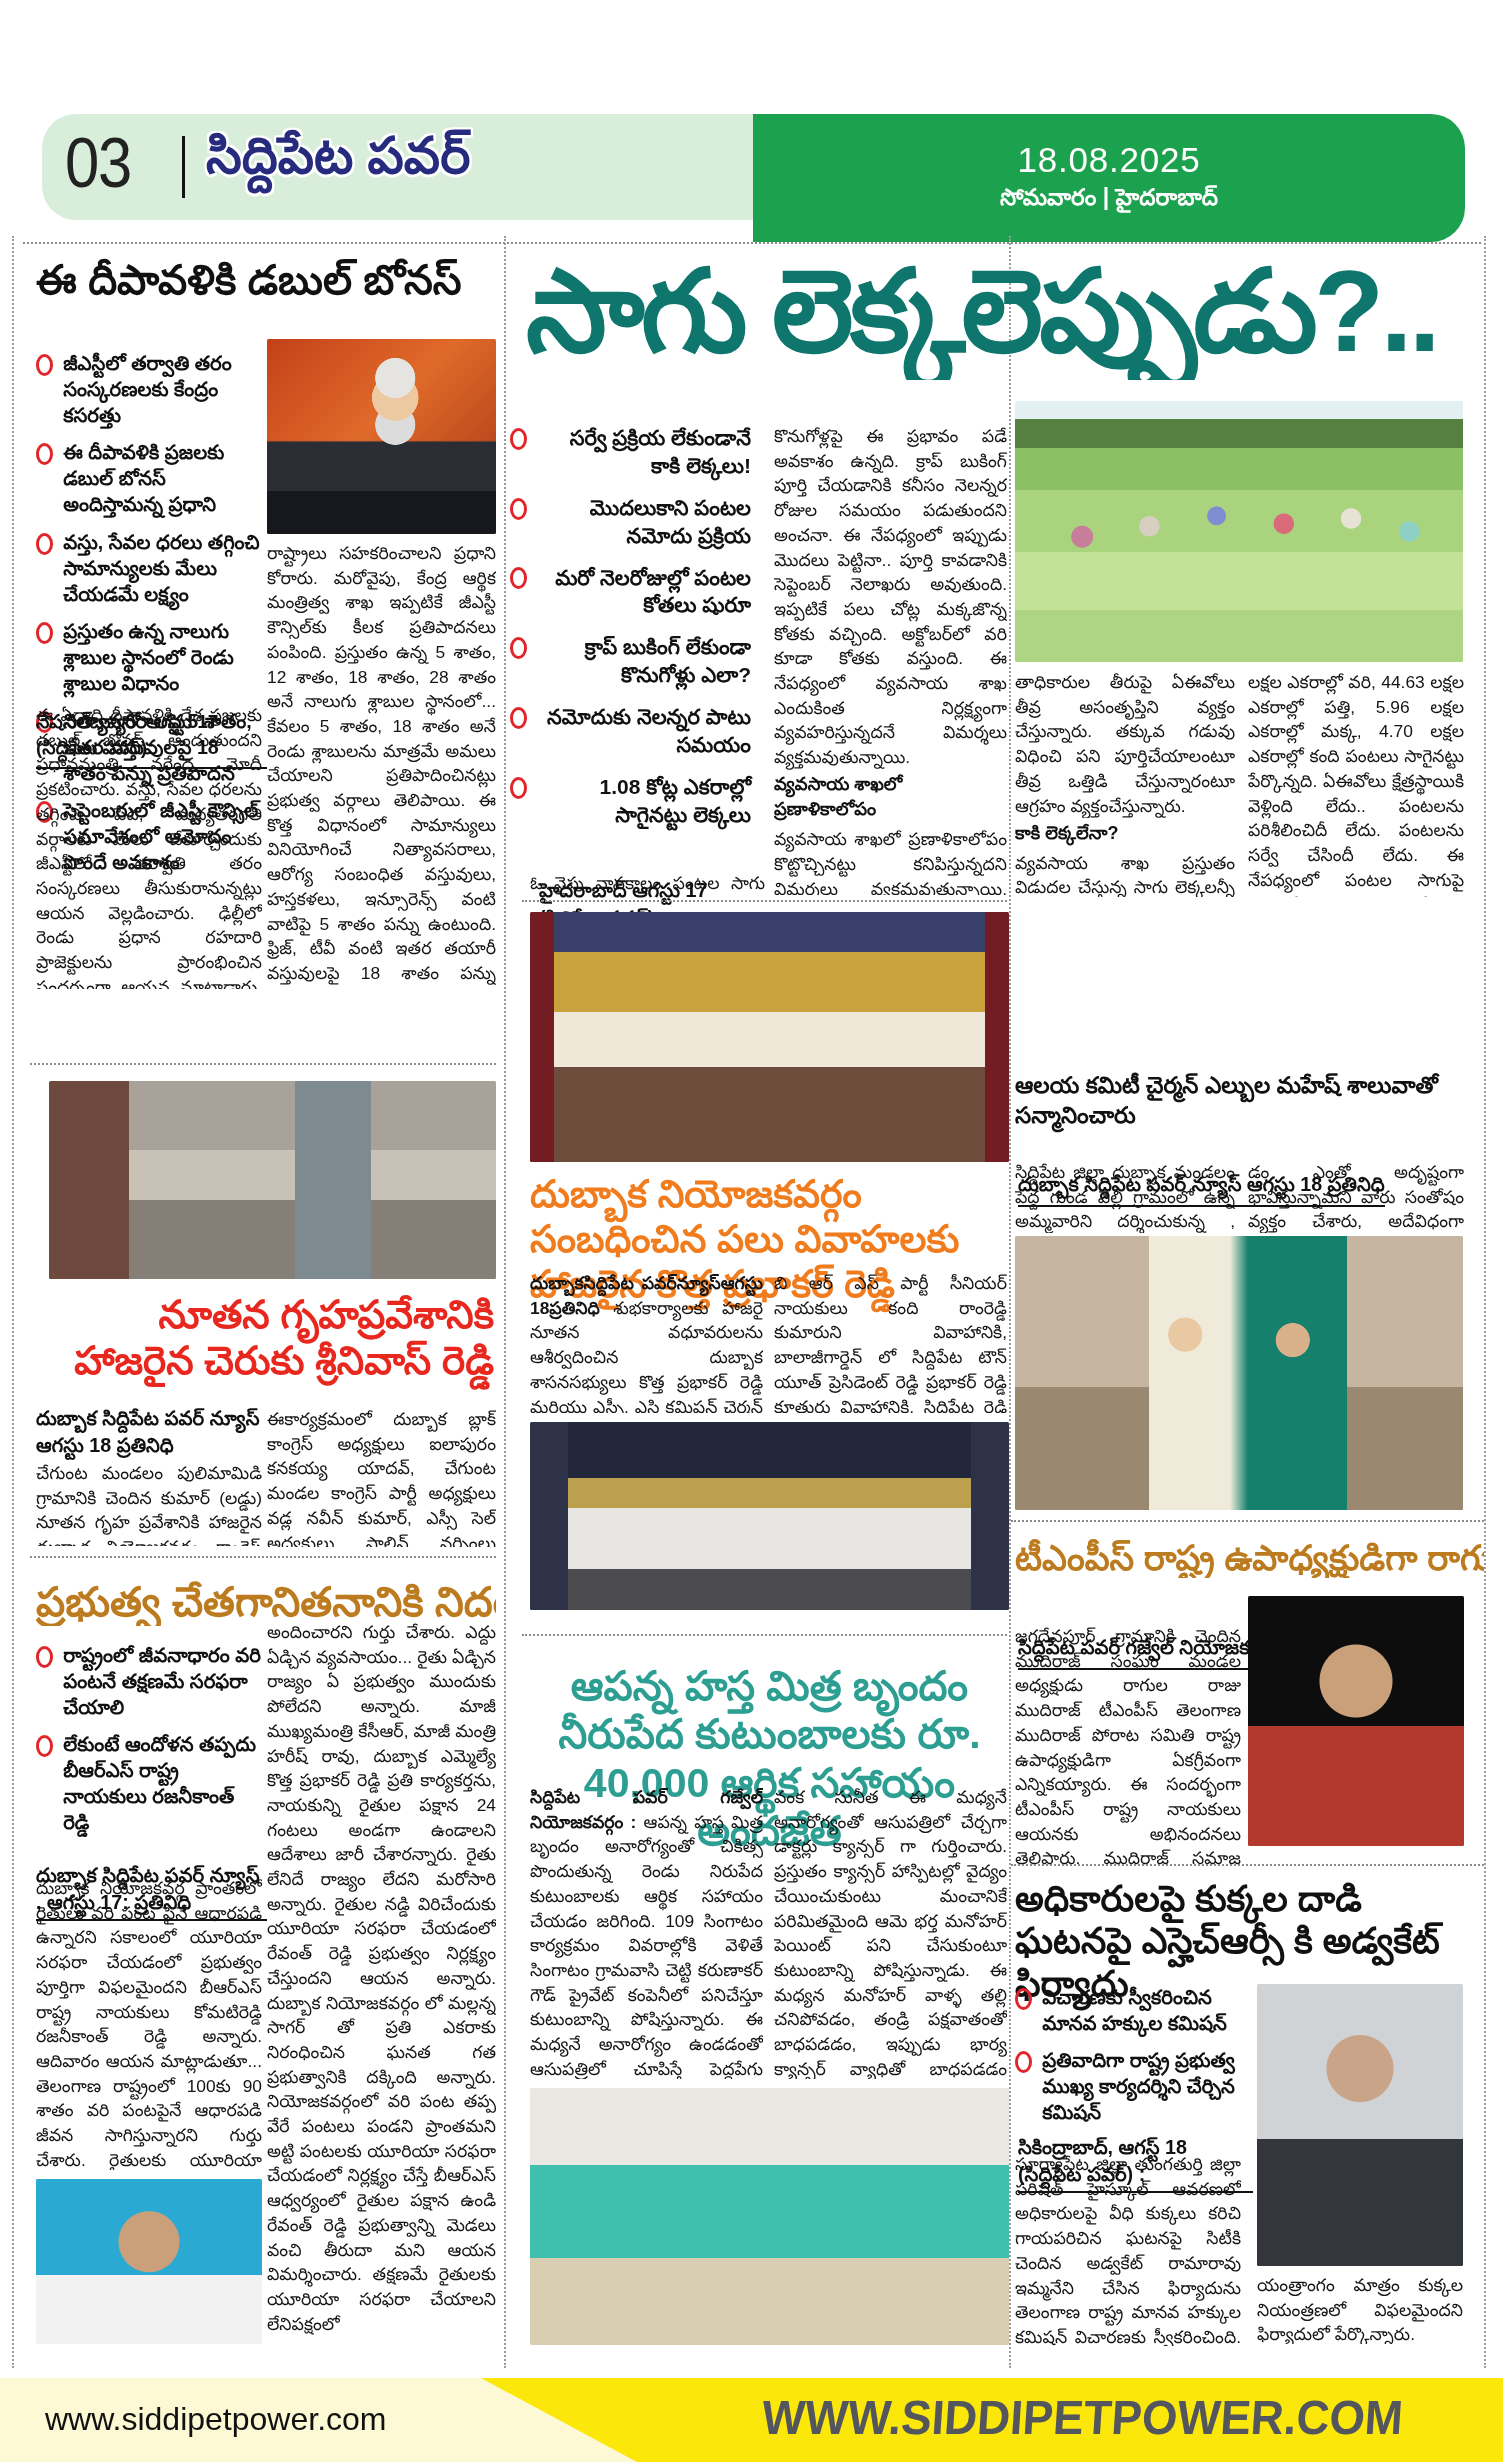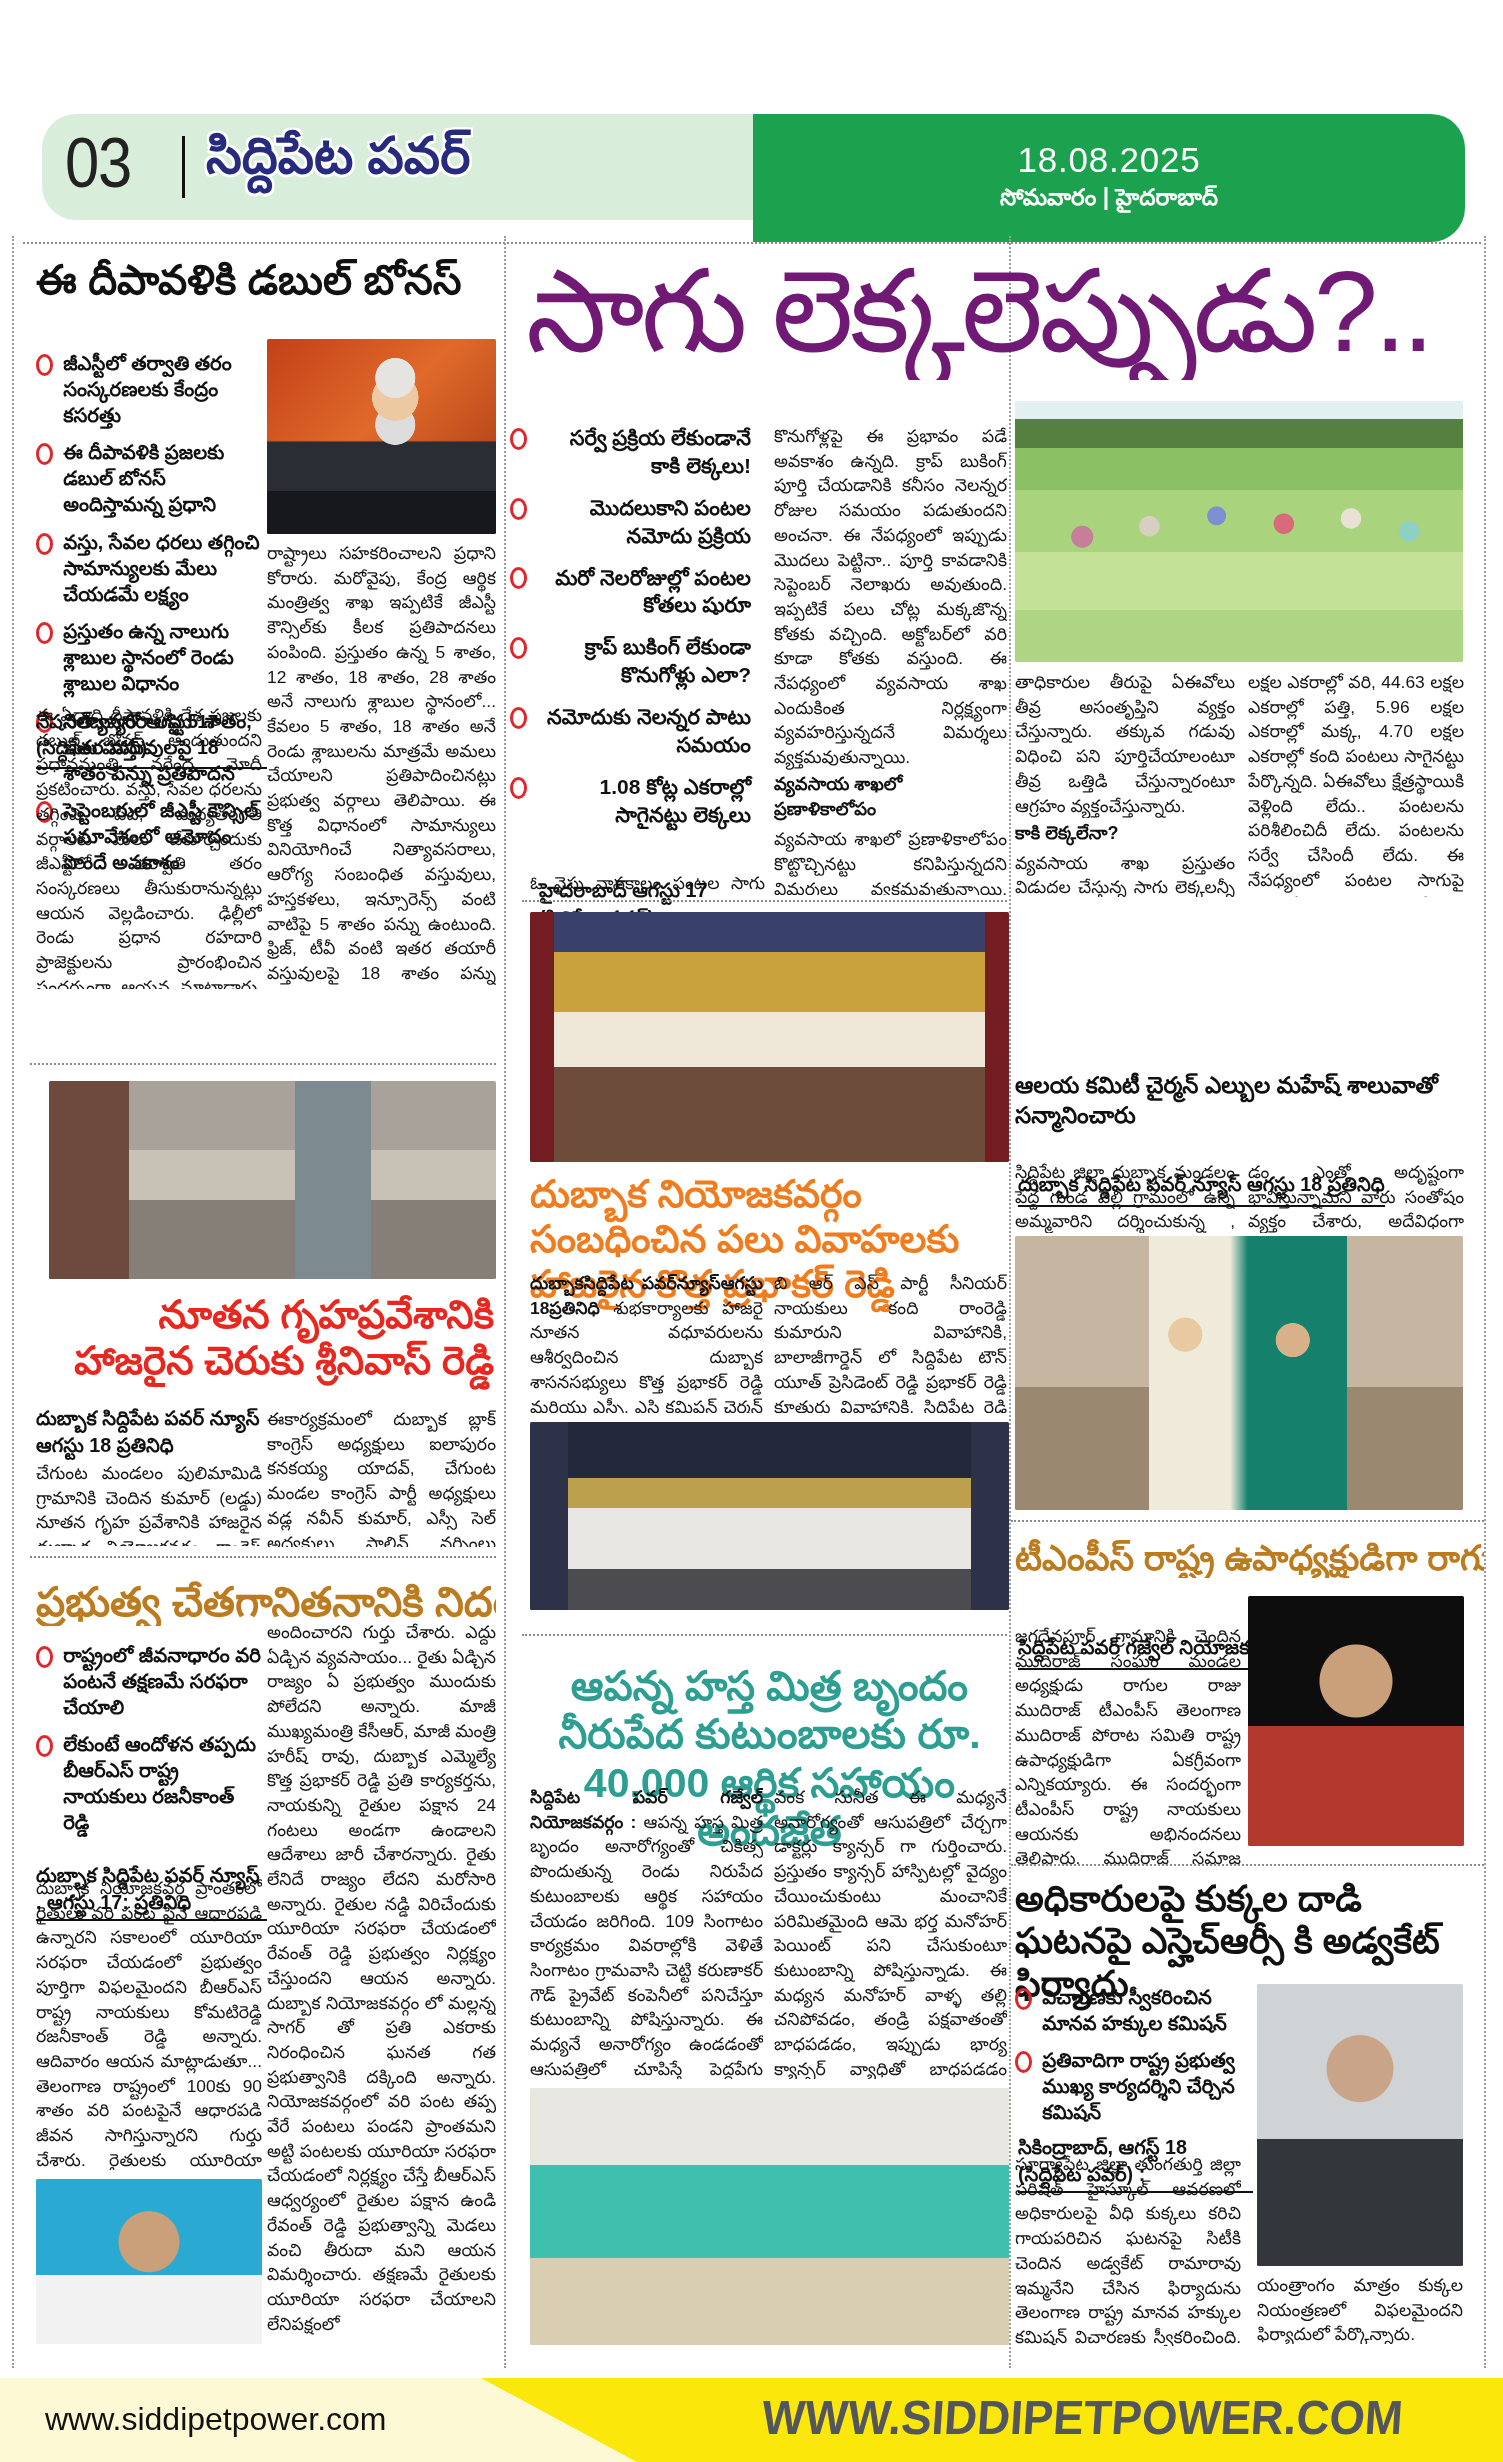--- a/index.html
+++ b/index.html
@@ -78,21 +78,21 @@
                clip-path:polygon(0 0,32% 0,42.5% 100%,0 100%);}
   .footer-url{position:absolute;left:45px;top:23px;font-size:32px;color:#111;}
   .footer-url-big{position:absolute;left:681px;top:12px;width:803px;text-align:center;font-size:48px;font-weight:800;
                   color:#53565c;transform:scaleX(.95) skewX(-4deg);letter-spacing:0;white-space:nowrap;}
   
   .hl-red{color:#e8281e;text-align:right;}
   .hl-orange{color:#f07c1e;}
   .hl-teal{color:#2d9e92;}
   .hl-purple{color:#7d3f9c;}
   .hl-brown{color:#bd7b1f;}
-  .hl-mega{font-size:115px;font-weight:400;letter-spacing:-3.8px;color:#701a75;}
+  .hl-mega{font-size:115px;font-weight:700;letter-spacing:-3.8px;color:#0f766e;}
 </style>
 </head>
 <body>
 
 <div class="page">
 
   <div class="abs hdr-left"></div>
   <div class="abs pageno">03</div>
   <div class="abs hdr-bar"></div>
   <div class="abs masthead">సిద్దిపేట పవర్</div>

